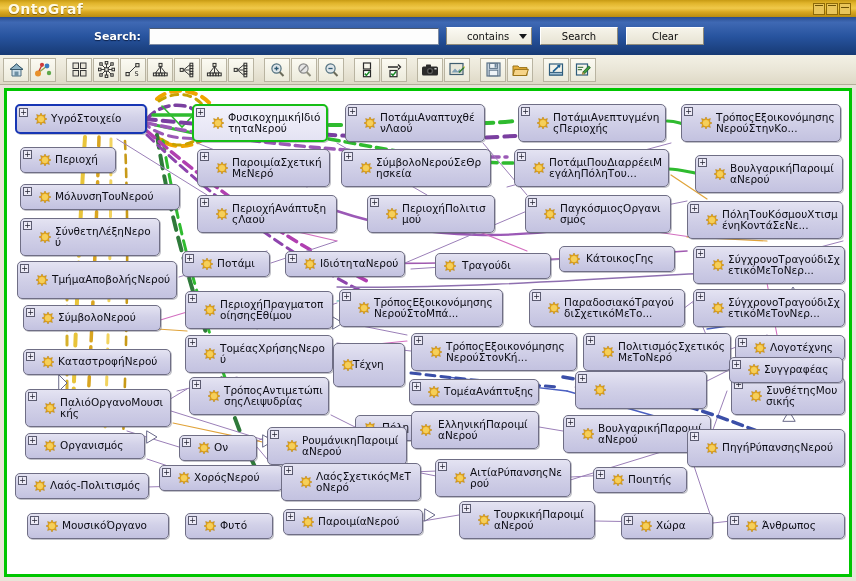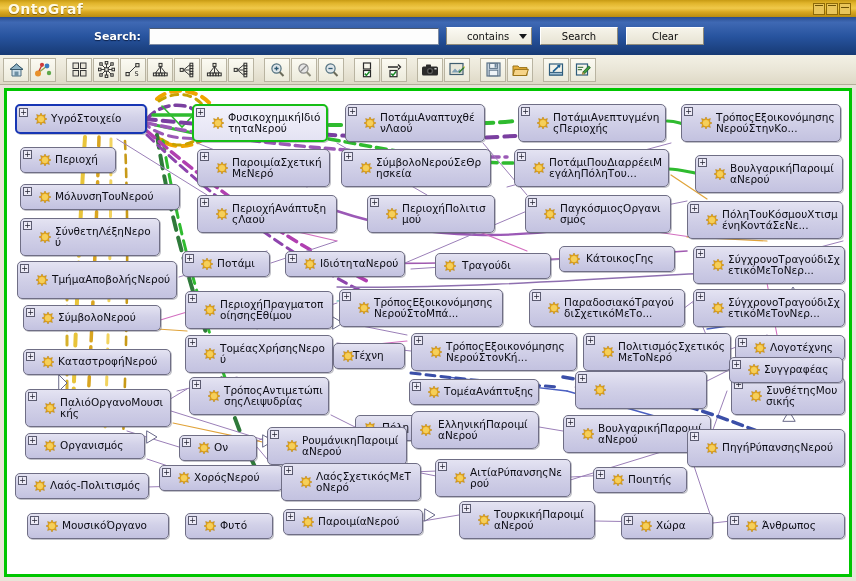--- a/index.html
+++ b/index.html
@@ -753,21 +753,21 @@
         <div class="node hassun" style="left: 178px; top: 244px; width: 148px; height: 38px;">
           <span class="plus">+</span>
           <svg class="sun" viewBox="0 0 12 12">
             <g fill="#e8a81c" stroke="#b07c08" stroke-width="0.5">
               <polygon points="6,0 7.4,2.6 10.4,1.6 9.4,4.6 12,6 9.4,7.4 10.4,10.4 7.4,9.4 6,12 4.6,9.4 1.6,10.4 2.6,7.4 0,6 2.6,4.6 1.6,1.6 4.6,2.6"></polygon>
             </g>
             <circle cx="6" cy="6" r="3.1" fill="#f5cf5a"></circle>
           </svg>
           <span class="lbl">ΤομέαςΧρήσηςΝερού</span>
         </div>
-        <div class="node hassun nocollapse" style="left: 326px; top: 252px; width: 72px; height: 26px; padding-left: 19px;">
+        <div class="node hassun nocollapse" style="left: 326px; top: 252px; width: 72px; height: 44px; padding-left: 19px;">
           <svg class="sun" viewBox="0 0 12 12">
             <g fill="#e8a81c" stroke="#b07c08" stroke-width="0.5">
               <polygon points="6,0 7.4,2.6 10.4,1.6 9.4,4.6 12,6 9.4,7.4 10.4,10.4 7.4,9.4 6,12 4.6,9.4 1.6,10.4 2.6,7.4 0,6 2.6,4.6 1.6,1.6 4.6,2.6"></polygon>
             </g>
             <circle cx="6" cy="6" r="3.1" fill="#f5cf5a"></circle>
           </svg>
           <span class="lbl">Τέχνη</span>
         </div>
         <div class="node hassun" style="left: 404px; top: 242px; width: 166px; height: 38px;">
           <span class="plus">+</span>
@@ -870,21 +870,21 @@
         </div>
         <div class="node hassun nocollapse" style="left: 348px; top: 324px; width: 72px; height: 26px;">
           <svg class="sun" viewBox="0 0 12 12">
             <g fill="#e8a81c" stroke="#b07c08" stroke-width="0.5">
               <polygon points="6,0 7.4,2.6 10.4,1.6 9.4,4.6 12,6 9.4,7.4 10.4,10.4 7.4,9.4 6,12 4.6,9.4 1.6,10.4 2.6,7.4 0,6 2.6,4.6 1.6,1.6 4.6,2.6"></polygon>
             </g>
             <circle cx="6" cy="6" r="3.1" fill="#f5cf5a"></circle>
           </svg>
           <span class="lbl">Πόλη</span>
         </div>
-        <div class="node hassun nocollapse" style="left: 404px; top: 320px; width: 128px; height: 38px; border-radius: 7px;">
+        <div class="node hassun nocollapse" style="left: 404px; top: 320px; width: 128px; height: 38px;">
           <svg class="sun" viewBox="0 0 12 12">
             <g fill="#e8a81c" stroke="#b07c08" stroke-width="0.5">
               <polygon points="6,0 7.4,2.6 10.4,1.6 9.4,4.6 12,6 9.4,7.4 10.4,10.4 7.4,9.4 6,12 4.6,9.4 1.6,10.4 2.6,7.4 0,6 2.6,4.6 1.6,1.6 4.6,2.6"></polygon>
             </g>
             <circle cx="6" cy="6" r="3.1" fill="#f5cf5a"></circle>
           </svg>
           <span class="lbl">ΕλληνικήΠαροιμίαΝερού</span>
         </div>
         <div class="node hassun" style="left: 556px; top: 324px; width: 148px; height: 38px;">
           <span class="plus">+</span>

